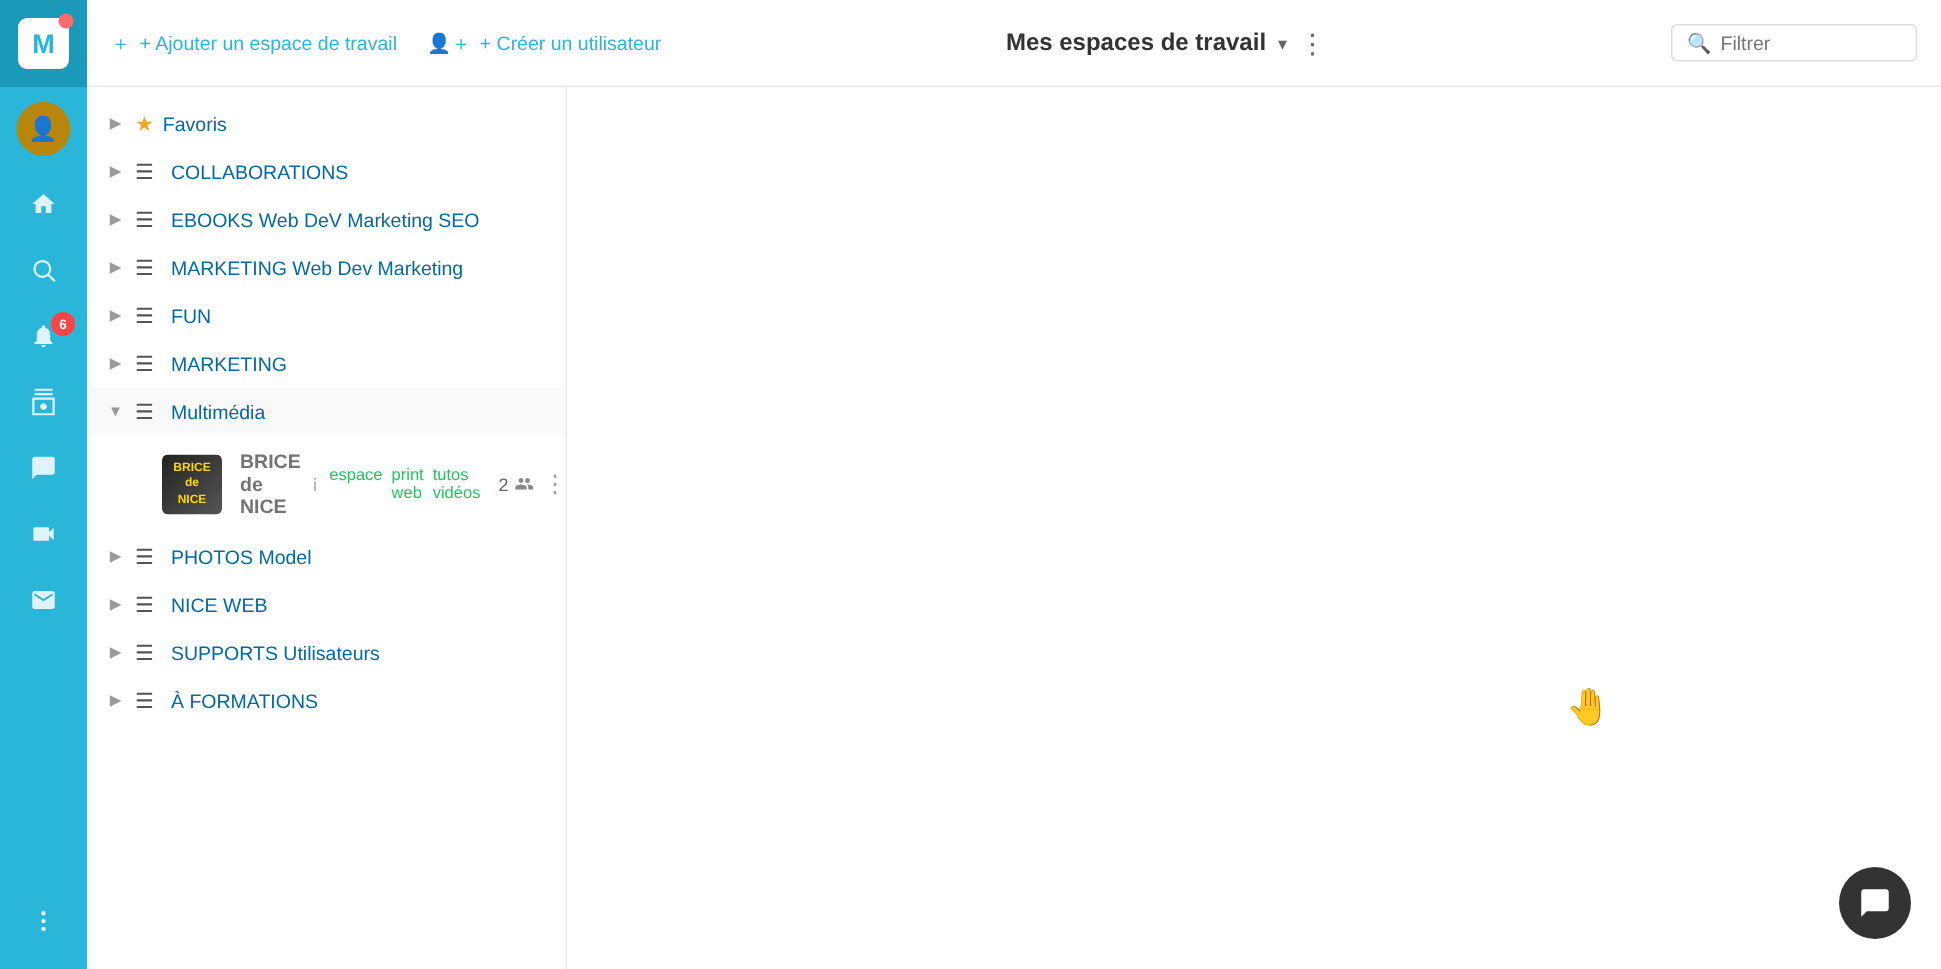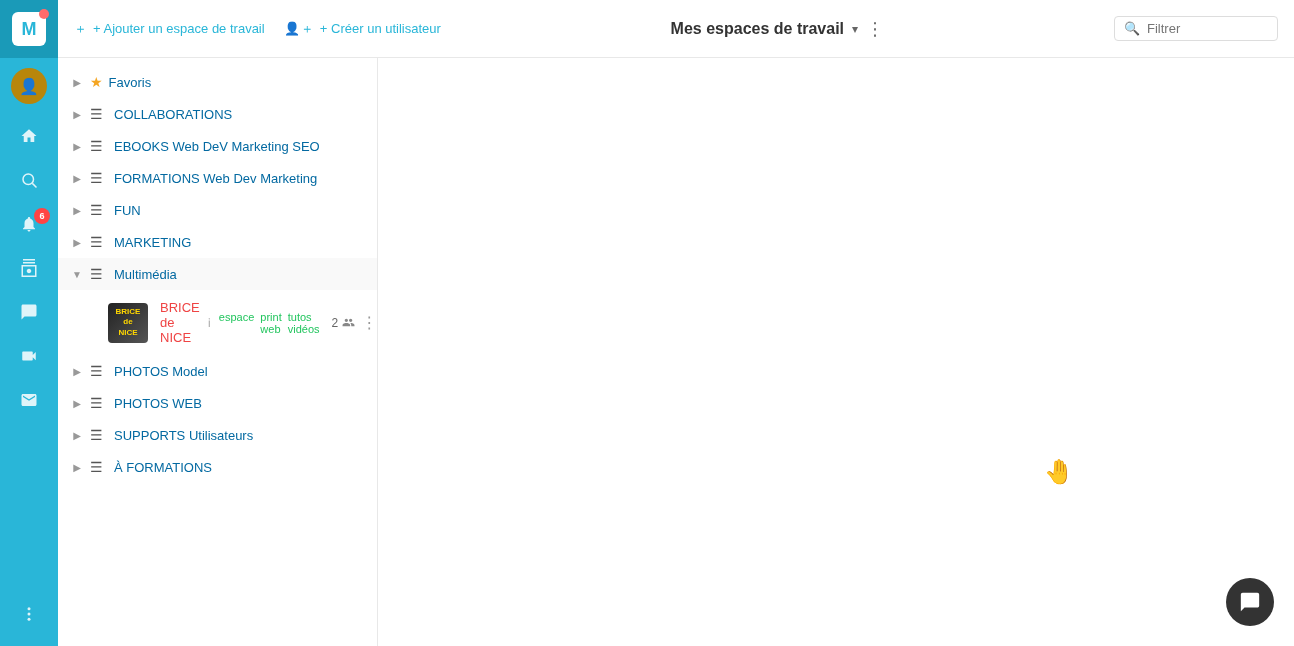--- a/index.html
+++ b/index.html
@@ -240,22 +240,22 @@
       line-height: 1.2;
     }
     .workspace-info {
       flex: 1;
       display: flex;
       align-items: center;
       gap: 8px;
     }
     .workspace-name {
       font-size: 13px;
-      font-weight: 400;
-      color: #ef4444;
+      font-weight: 700;
+      color: #737373;
     }
     .workspace-info-icon {
       color: #aaa;
       font-size: 12px;
     }
     .workspace-tags {
       display: flex;
       gap: 6px;
     }
     .tag {
@@ -438,21 +438,21 @@
 
       <div class="nav-item">
         <span class="nav-arrow">▶</span>
         <span class="nav-icon">☰</span>
         <span class="nav-label">EBOOKS Web DeV Marketing SEO</span>
       </div>
 
       <div class="nav-item">
         <span class="nav-arrow">▶</span>
         <span class="nav-icon">☰</span>
-        <span class="nav-label">FORMATIONS Web Dev Marketing</span>
+        <span class="nav-label">MARKETING Web Dev Marketing</span>
       </div>
 
       <div class="nav-item">
         <span class="nav-arrow">▶</span>
         <span class="nav-icon">☰</span>
         <span class="nav-label">FUN</span>
       </div>
 
       <div class="nav-item">
         <span class="nav-arrow">▶</span>
@@ -498,21 +498,21 @@
 
       <div class="nav-item">
         <span class="nav-arrow">▶</span>
         <span class="nav-icon">☰</span>
         <span class="nav-label">PHOTOS Model</span>
       </div>
 
       <div class="nav-item">
         <span class="nav-arrow">▶</span>
         <span class="nav-icon">☰</span>
-        <span class="nav-label">PHOTOS WEB</span>
+        <span class="nav-label">NICE WEB</span>
       </div>
 
       <div class="nav-item">
         <span class="nav-arrow">▶</span>
         <span class="nav-icon">☰</span>
         <span class="nav-label">SUPPORTS Utilisateurs</span>
       </div>
 
       <div class="nav-item">
         <span class="nav-arrow">▶</span>

